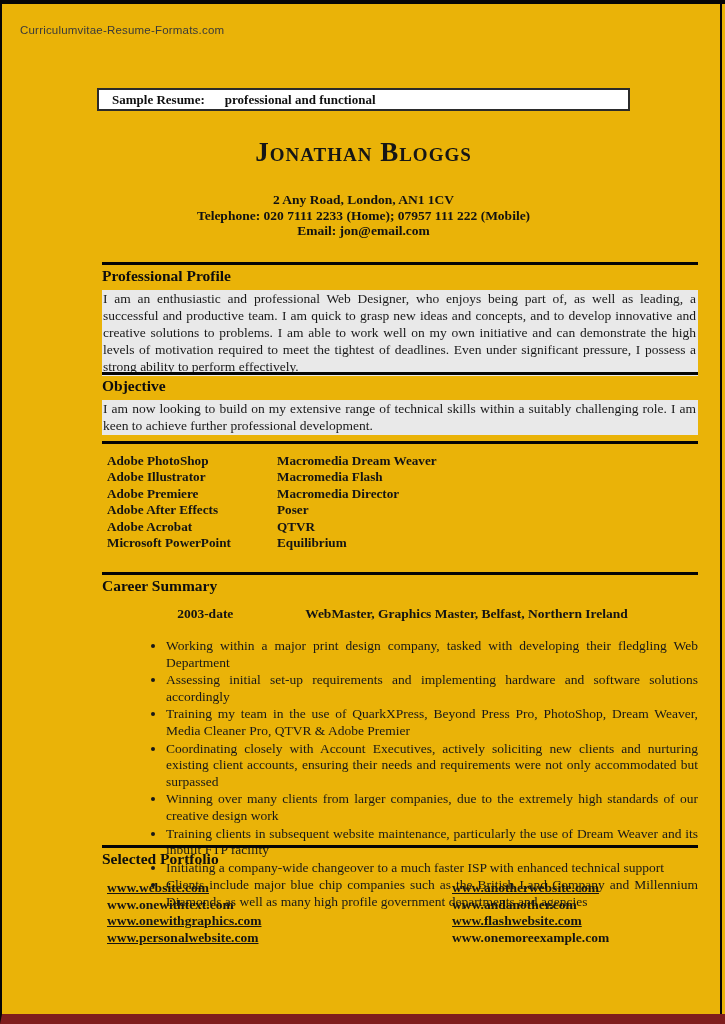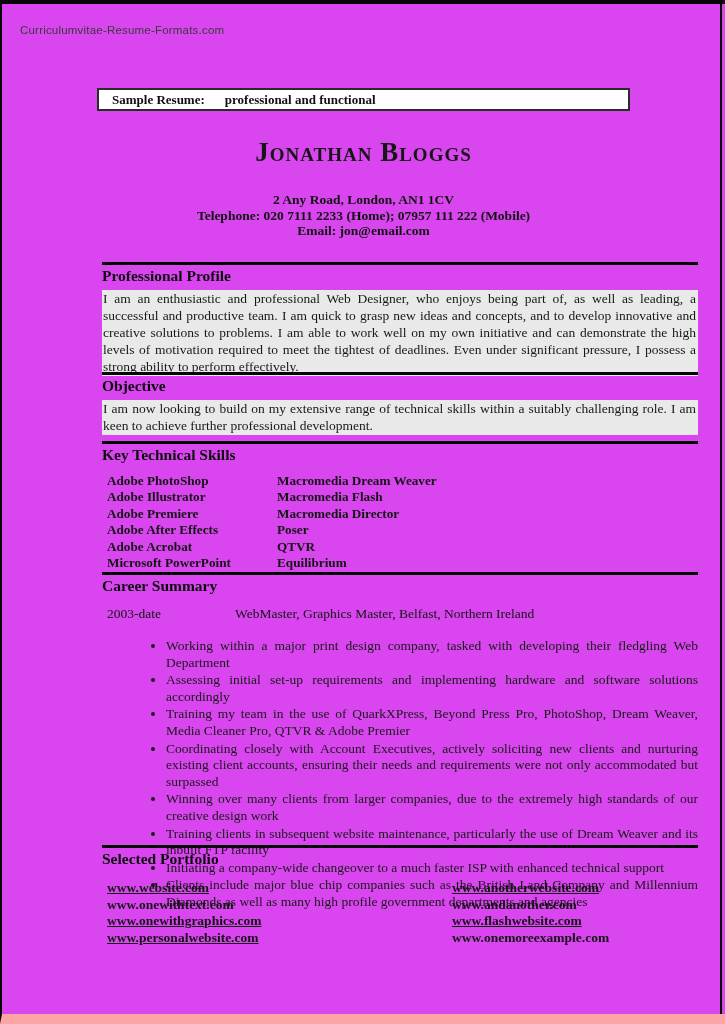--- a/index.html
+++ b/index.html
@@ -1,22 +1,22 @@
 <!DOCTYPE html>
 <html><head>
 <meta charset="utf-8">
 <style>
   html,body { margin:0; padding:0; }
   body {
     width:725px; height:1024px; background:#ffffff; position:relative;
     font-family:"Liberation Serif", serif; color:#141414; overflow:hidden;
   }
   .page {
-    position:absolute; inset:0; background:#d946ef;
-    border-top:4px solid #060606; border-bottom:10px solid #fca5a5;
+    position:absolute; inset:0; background:#eab308;
+    border-top:4px solid #060606; border-bottom:10px solid #7f1d1d;
     border-left:2px solid #060606; box-sizing:border-box;
   }
   .edge-right { position:absolute; top:0; bottom:0; right:3px; width:2px; background:#060606; }
 
   .watermark {
     position:absolute; left:18px; top:20px;
     font-family:"Liberation Sans", sans-serif; font-size:11.5px; color:#3a3a3a;
     letter-spacing:0.2px;
   }
 
@@ -45,21 +45,21 @@
     margin:5px 0 0 0; background:#e9e9e9; font-size:13.5px; line-height:17px;
     text-align:justify; color:#181818; padding:0 2px 1px 1px;
   }
 
   .skills-grid { display:flex; margin-top:9px; padding-left:5px; font-weight:bold;
     font-size:13.2px; line-height:16.4px; color:#141414; }
   .skills-col1 { width:170px; }
   .skills-col2 { width:213px; }
   .skills-col3 { flex:1; }
 
-  .job-line { display:flex; margin:11px 0 16px 0; padding-left:5px; font-weight:normal; font-size:13.5px; }
+  .job-line { display:flex; margin:11px 0 16px 0; padding-left:5px; font-weight:bold; font-size:13.5px;justify-content:center; }
   .job-date { width:128px; }
   .bullets {
     margin:7px 0 0 0; padding-left:37px; font-size:13.5px; line-height:16.6px;
     text-align:justify; color:#181818;
   }
   .bullets li { margin-bottom:1px;margin-left:27px; }
 
   .links { display:flex; margin-top:12px; font-weight:bold; font-size:13.5px; line-height:16.6px; }
   .links-left { width:345px; padding-left:5px; }
   .links-right { flex:1; }
@@ -93,21 +93,20 @@
   </div>
 
   <div class="section" style="top:368px">
     <div class="rule"></div>
     <div class="sec-title">Objective</div>
     <p class="shaded">I am now looking to build on my extensive range of technical skills within a suitably challenging role.  I am keen to achieve further professional development.</p>
   </div>
 
   <div class="section" style="top:437px">
     <div class="rule"></div>
-    <div class="sec-title">Key Technical Skills</div>
     <div class="skills-grid">
       <div class="skills-col1">
         <div>Adobe PhotoShop</div>
         <div>Adobe Illustrator</div>
         <div>Adobe Premiere</div>
         <div>Adobe After Effects</div>
         <div>Adobe Acrobat</div>
         <div>Microsoft PowerPoint</div>
       </div>
       <div class="skills-col2">

